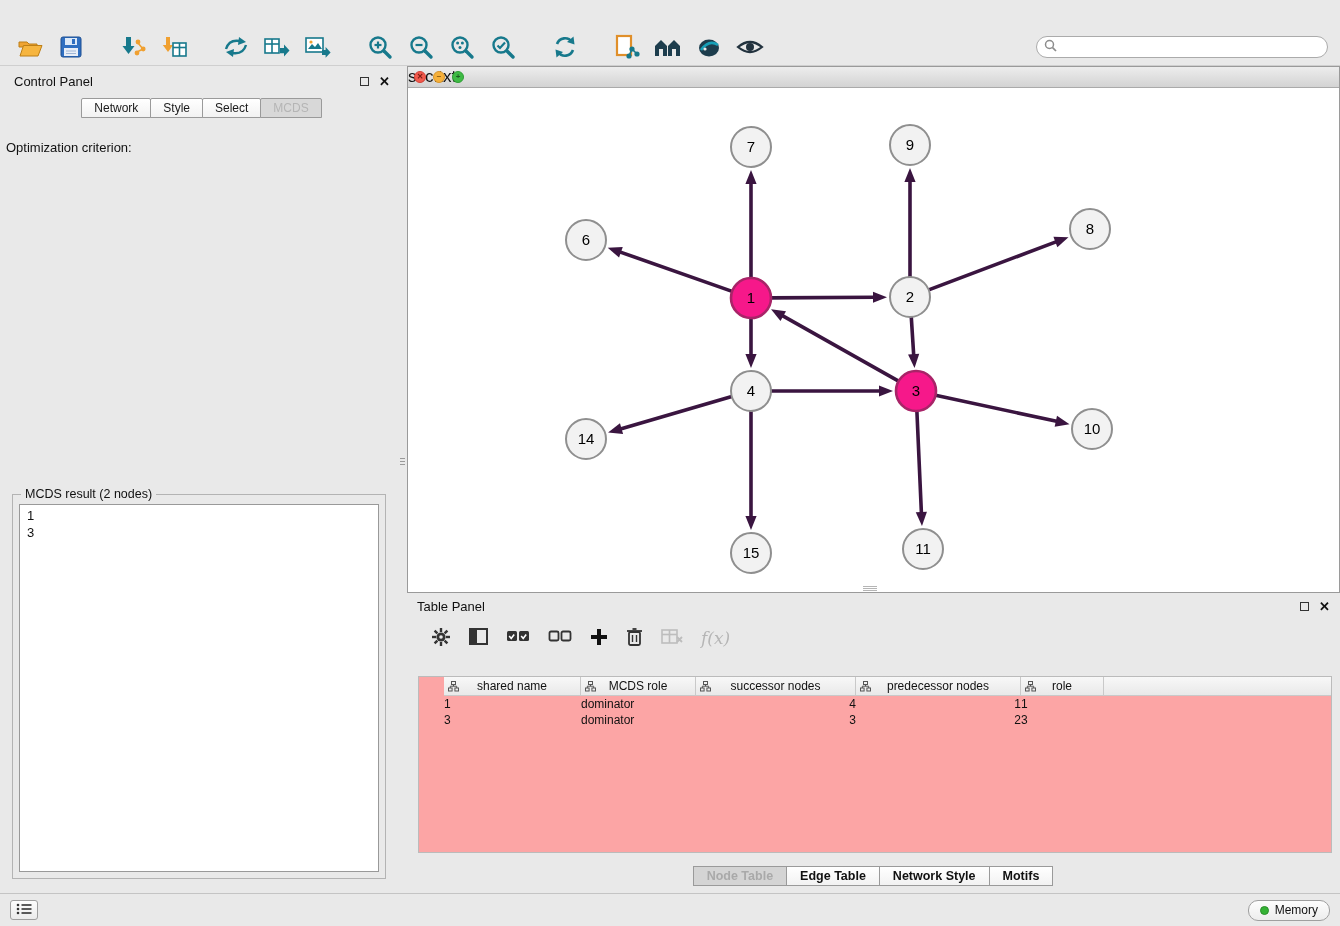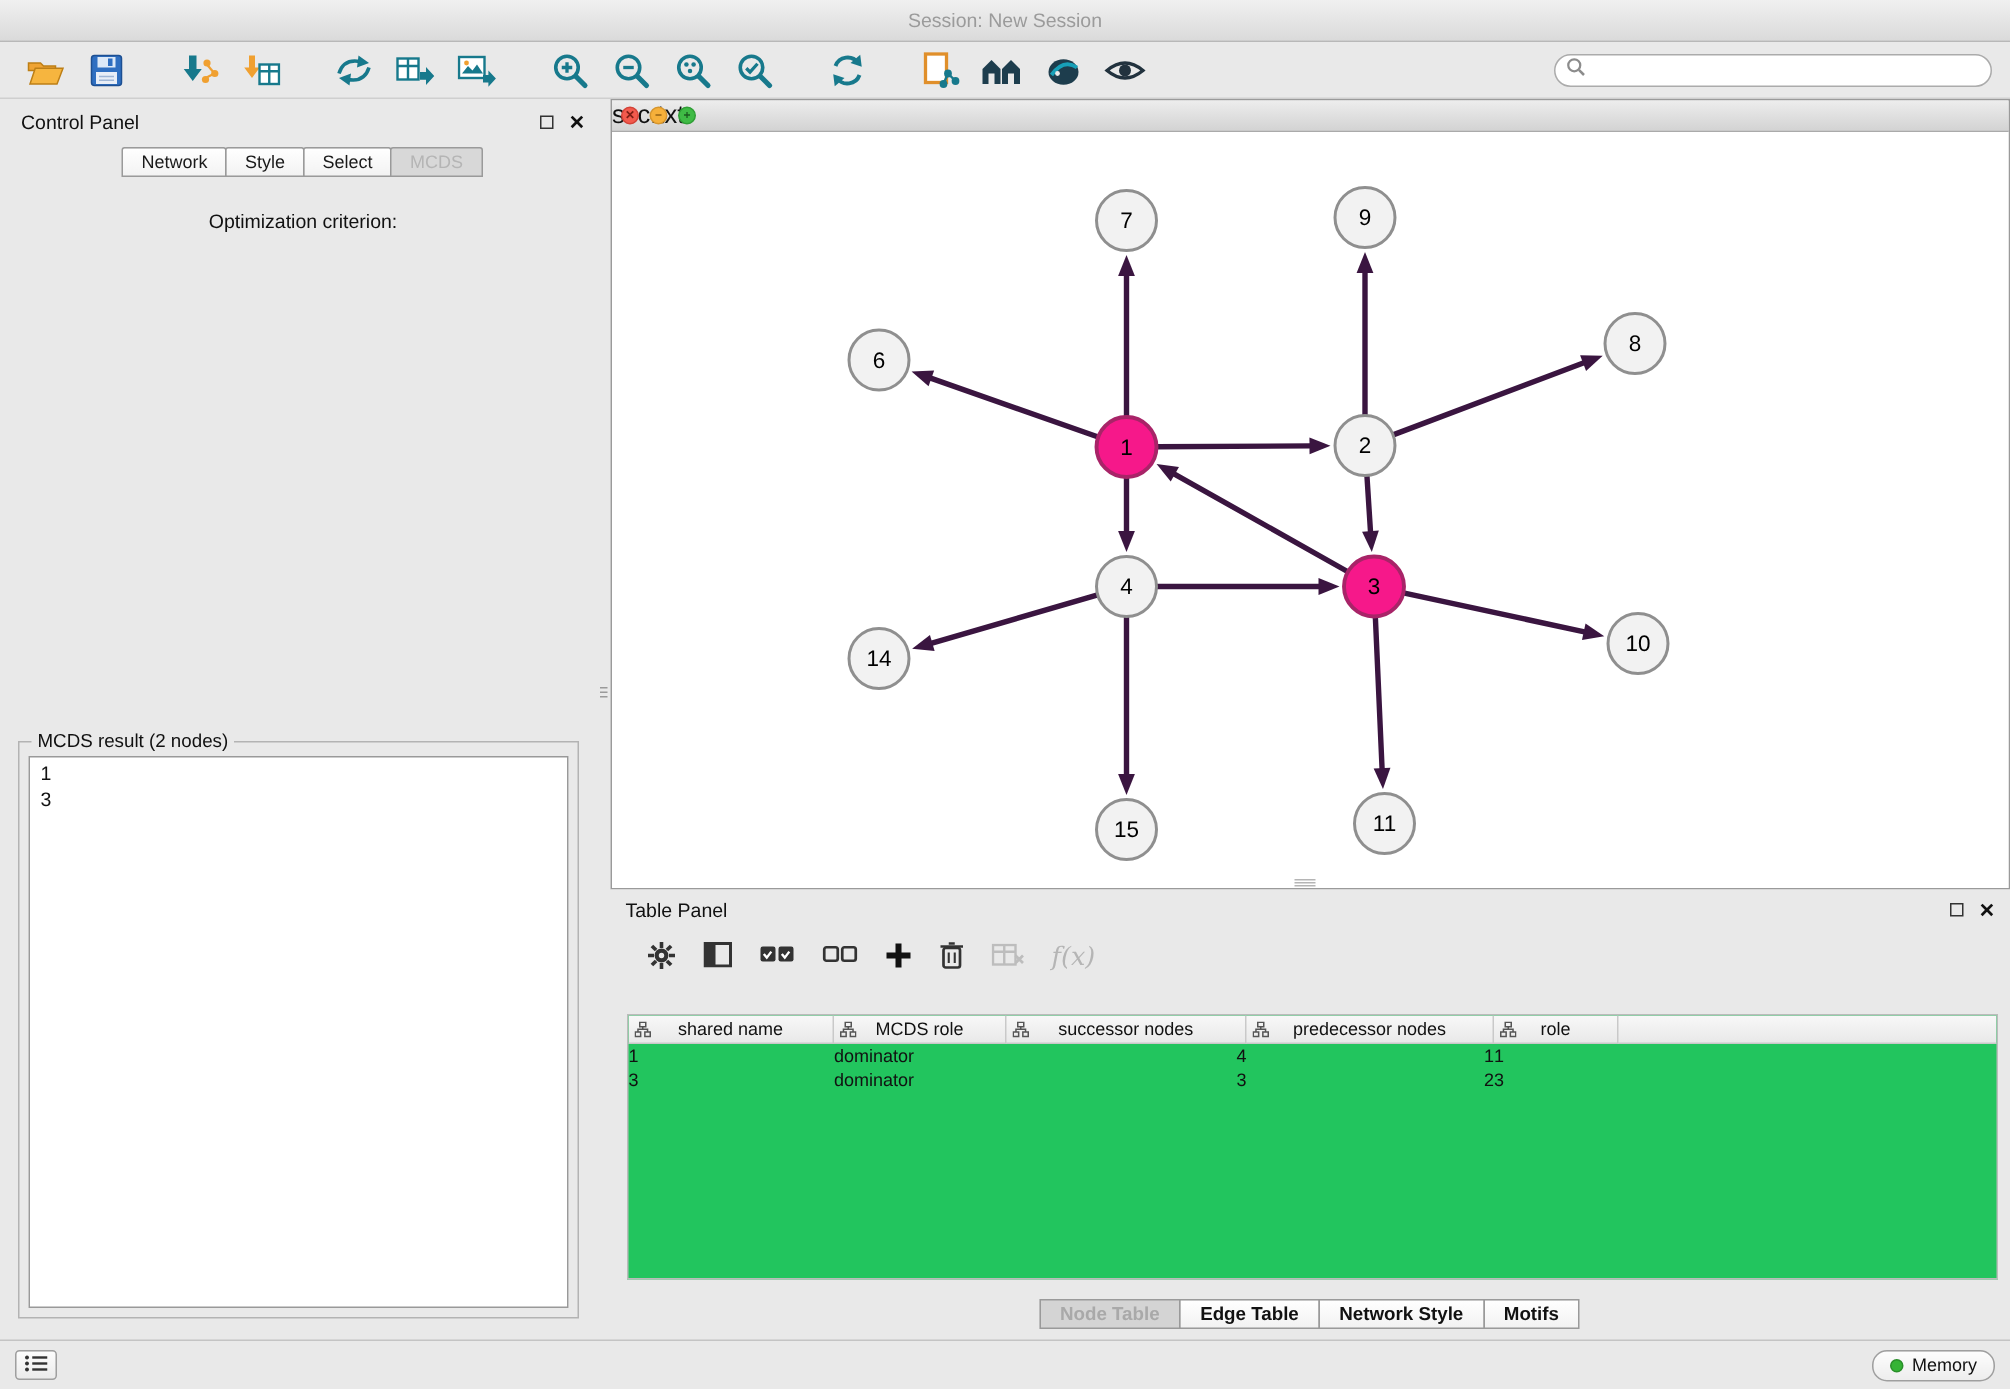--- a/index.html
+++ b/index.html
@@ -27,21 +27,21 @@
   
   .control-panel{position:absolute;left:6px;top:70px;width:392px;height:823px;}
   .cp-header{height:22px;display:flex;align-items:center;font-size:13px;color:#111;padding:0 8px;}
   .win-icons{margin-left:auto;display:flex;gap:10px;align-items:center;}
   .float-icon{width:9px;height:9px;border:1.5px solid #333;display:inline-block;}
   .close-x{font-size:13px;font-weight:bold;color:#111;line-height:1;cursor:pointer;}
   .cp-tabs{display:flex;justify-content:center;margin-top:6px;}
   .tab{border:1px solid #9a9a9a;background:linear-gradient(#ffffff,#f2f2f2);padding:2px 12px;
     font-size:12px;color:#1a1a1a;margin-left:-1px;border-radius:2px 2px 0 0;cursor:pointer;}
   .tab.active{background:#d8d8d8;color:#b5b5b5;}
-  .cp-opt-label{text-align:center;margin-top:22px;font-size:13px;color:#111;}
+  .cp-opt-label{text-align:left;margin-top:22px;font-size:13px;color:#111;}
   .combo{width:312px;height:23px;margin:9px auto 0;border:1px solid #a5a5a5;border-radius:4px;
     background:linear-gradient(#ffffff,#f0f0f0);display:flex;align-items:center;padding:0 6px;
     font-size:13px;color:#111;cursor:pointer;}
   .combo .spin{margin-left:auto;display:flex;flex-direction:column;gap:2px;padding-right:2px;}
   .combo .spin i{display:block;width:0;height:0;border-left:4px solid transparent;border-right:4px solid transparent;}
   .combo .spin i.up{border-bottom:5px solid #555;}
   .combo .spin i.down{border-top:5px solid #555;}
   .cp-buttons{display:flex;justify-content:center;gap:14px;margin-top:12px;}
   .btn{height:22px;padding:0 15px;border:1px solid #a5a5a5;border-radius:4px;
     background:linear-gradient(#fefefe,#ececec);font-size:13px;color:#111;cursor:pointer;font-family:inherit;}
@@ -70,22 +70,22 @@
   .nw-canvas{position:absolute;top:21px;left:0;right:0;bottom:0;background:#fff;}
   .nw-grip{position:absolute;bottom:0px;left:455px;width:14px;}
   .nw-grip i{display:block;height:1px;background:#b5b5b5;margin:1px 0;}
 
   
   .table-panel{position:absolute;left:407px;top:593px;width:933px;height:300px;background:#e9e9e9;}
   .tp-header{height:26px;display:flex;align-items:center;padding:0 10px;font-size:13px;color:#111;}
   .tp-toolbar{height:38px;display:flex;align-items:center;gap:18px;padding:0 24px;}
   .ticon{display:flex;align-items:center;justify-content:center;cursor:pointer;border:none;background:none;}
   .fx{font-family:"DejaVu Serif",serif;font-style:italic;font-size:17px;color:#b5b5b5;}
-  .tp-table{position:absolute;left:11px;right:8px;top:83px;height:177px;background:#22c55e;
-    border:1px solid #bbb;overflow:hidden;}
+  .tp-table{position:absolute;left:11px;right:8px;top:83px;height:177px;background:#fca5a5;
+    border:1px solid #bbb;overflow:hidden;padding-left:25px;}
   .thead{display:flex;height:19px;background:linear-gradient(#f8f8f8,#e8e8e8);font-size:12px;color:#111;}
   .th{position:relative;display:flex;align-items:center;justify-content:center;
     border-right:1px solid #c9c9c9;border-bottom:1px solid #c9c9c9;}
   .th .thico{position:absolute;left:4px;top:4px;}
   .th.fill{flex:1;border-right:none;}
   .trow{display:flex;height:16px;font-size:12px;color:#111;align-items:center;}
   .td{overflow:hidden;white-space:nowrap;}
   .tp-tabs{position:absolute;bottom:7px;left:0;right:0;display:flex;justify-content:center;margin-top:11px;}
   .ftab{border:1px solid #9a9a9a;background:linear-gradient(#ffffff,#f2f2f2);padding:2px 13px;
     font-size:12.5px;font-weight:bold;color:#111;margin-left:-1px;cursor:pointer;}
@@ -99,23 +99,20 @@
   .memory-btn{margin-left:auto;height:21px;border:1px solid #9f9f9f;border-radius:10px;
     background:linear-gradient(#fdfdfd,#ededed);display:flex;align-items:center;gap:6px;
     padding:0 11px;font-size:12px;color:#111;cursor:pointer;font-family:inherit;}
   .mem-dot{width:9px;height:9px;border-radius:50%;background:#35b335;border:1px solid #2a8f2a;}
 </style>
 </head>
 <body>
 
 <div class="app">
 
-  <div class="titlebar">
-    <span>Session: New Session</span>
-  </div>
 
   <div class="toolbar">
     <button class="tbtn">
         <span>
       <svg width="26" height="22" viewBox="0 0 26 22">
             <path d="M2 6 h8 l2 2 h8 v3 H2 z" fill="#f0a433" stroke="#bd7f16"></path>
             <path d="M3 20 L6.5 9.5 H25 L21 20 Z" fill="#f6b53f" stroke="#bd7f16"></path>
           </svg>
     </span>
       </button>

